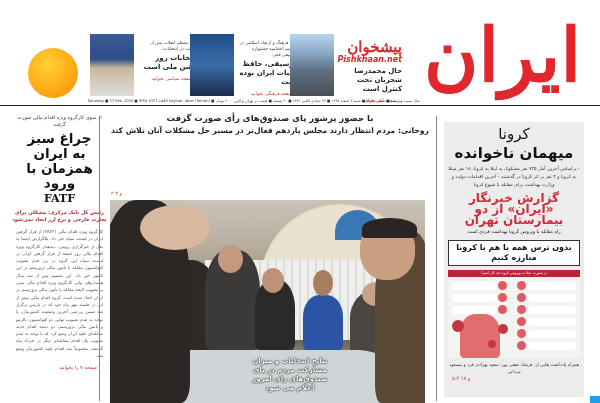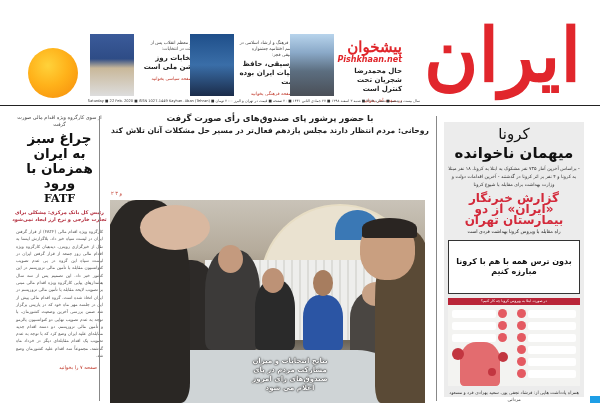--- a/index.html
+++ b/index.html
@@ -80,21 +80,21 @@
   .caption { position: absolute; left: 140px; top: 157px; width: 80px; text-align: center; direction: rtl;
              color: #fff; font-size: 7px; font-weight: bold; line-height: 9px; text-shadow: 0 0 2px #000, 0 0 1px #000; }
 
   
   .rightcol { position: absolute; left: 444px; top: 122px; width: 140px; height: 275px; background: #ececec; direction: rtl; text-align: center; }
   .rightcol .kicker { font-size: 15px; font-weight: normal; color: #111; line-height: 19px; margin-top: 3px; }
   .rightcol .headline { font-size: 15px; font-weight: bold; color: #111; line-height: 18px; }
   .rightcol .body { font-size: 4.7px; color: #333; line-height: 8px; margin-top: 3px; padding: 0 4px; }
   .rightcol .red-head { font-size: 12px; font-weight: bold; color: #d3293a; line-height: 11px; margin-top: 4px; }
   .rightcol .sub2 { font-size: 4.8px; color: #222; line-height: 8px; margin-top: 2px; }
-  .rightcol .boxed { margin: 4px 4px 0 4px; border: 1px solid #333; background: #fff; font-size: 8px; font-weight: bold; line-height: 10px; padding: 16px 0; }
+  .rightcol .boxed { margin: 4px 4px 0 4px; border: 1px solid #333; background: #fff; font-size: 8px; font-weight: bold; line-height: 10px; padding: 2px 0; }
   .infographic { position: relative; margin: 4px 4px 0 4px; height: 88px; background: #f3f3f1; }
   .info-banner { position: absolute; left: 0; top: 0; width: 100%; height: 7px; background: #b92538; color: #fff; font-size: 3.6px; line-height: 7px; }
   .info-row { position: absolute; height: 8px; background: #fff; border-radius: 2px; }
   .info-ic { position: absolute; width: 9px; height: 9px; border-radius: 50%; background: #e45a62; }
   .virus-figure { position: absolute; left: 12px; top: 44px; width: 40px; height: 44px; border-radius: 40% 40% 10% 10%; background: #e36c6f; }
   .virus { position: absolute; border-radius: 50%; background: #c23640; }
   .rightcol .foot { font-size: 4.5px; color: #333; line-height: 7px; margin-top: 3px; }
   .rightcol .pages { font-size: 5px; color: #c0392b; text-align: left; padding-left: 8px; direction: ltr; }
   .corner-mark { position: absolute; left: 590px; top: 396px; width: 10px; height: 7px; background: #1e9ee6; }
 </style>

